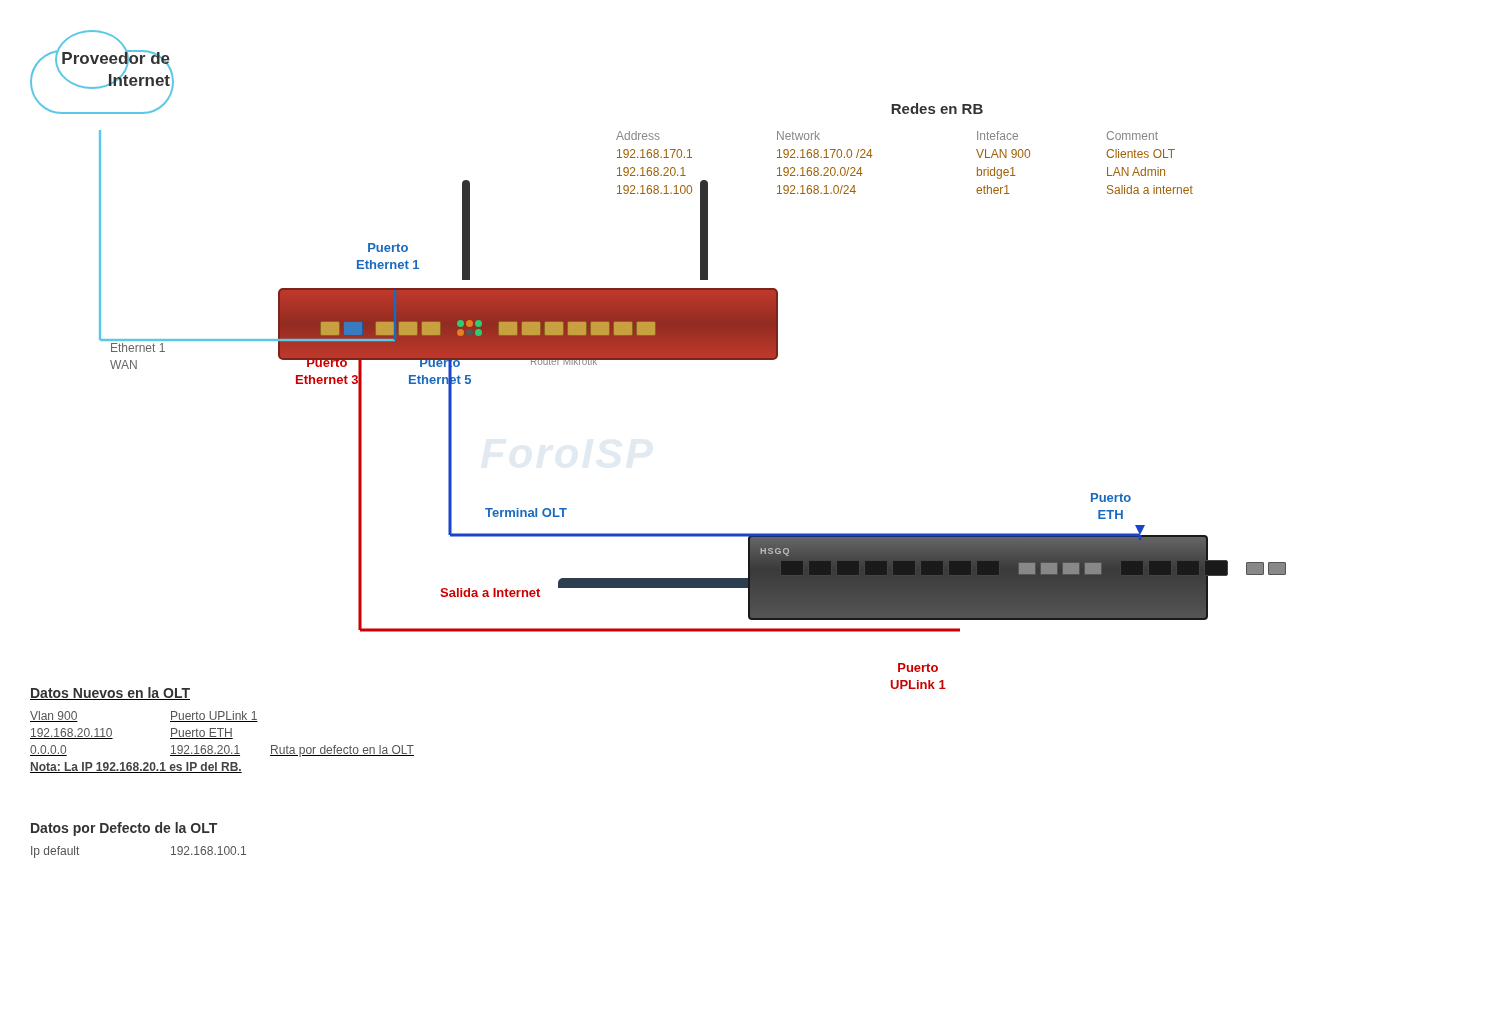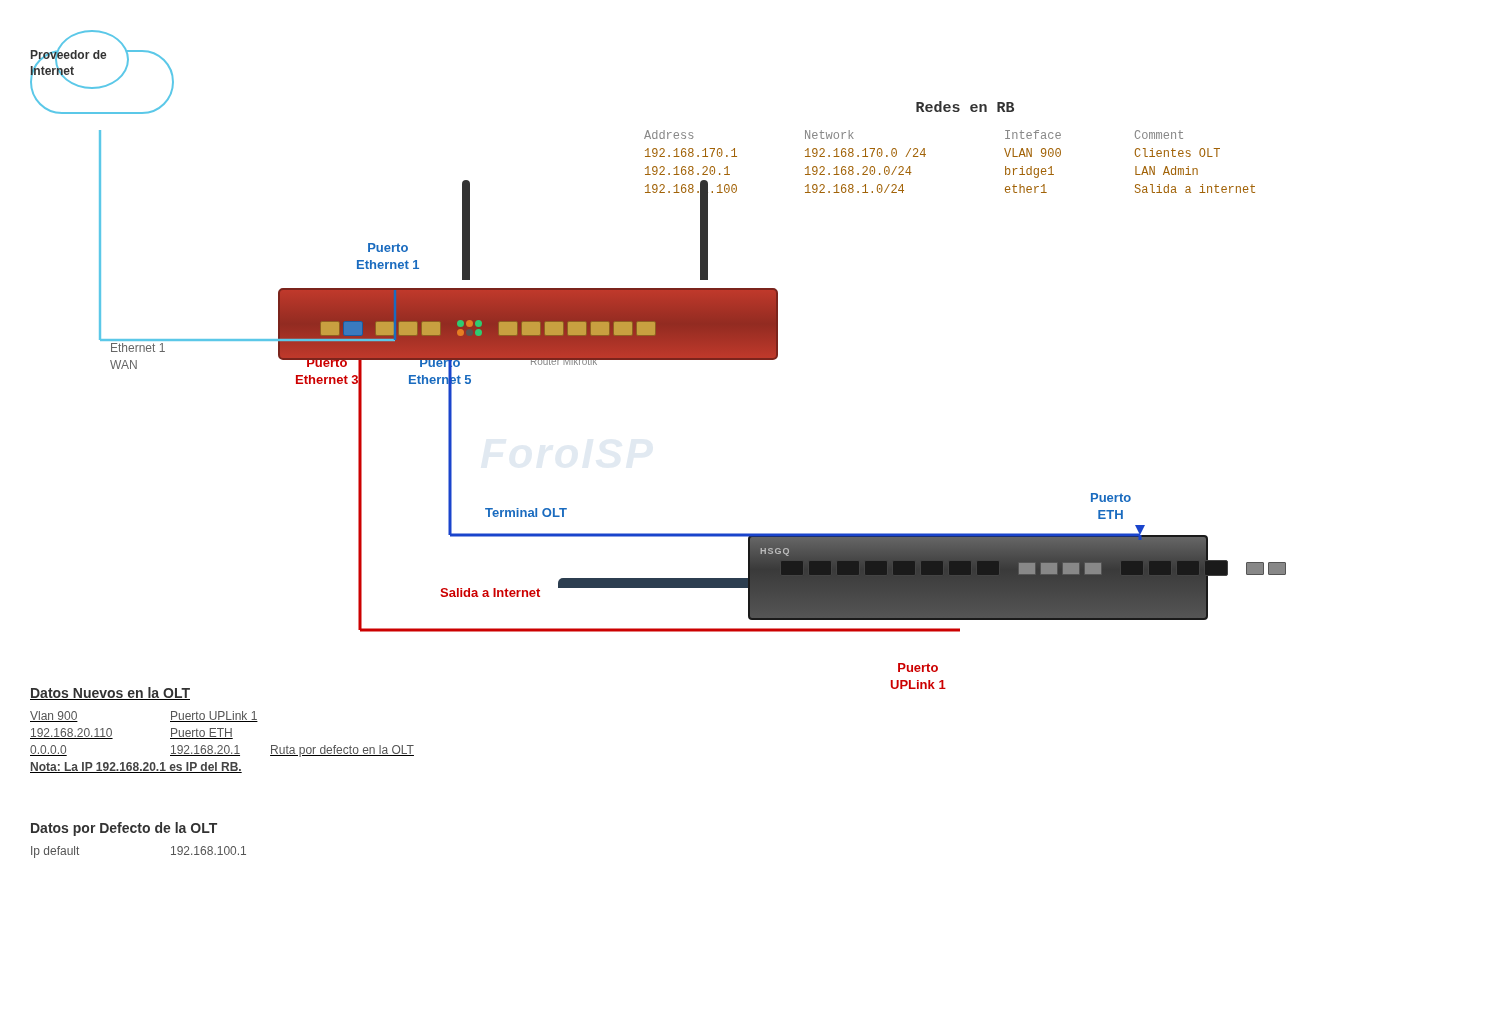--- a/index.html
+++ b/index.html
@@ -45,22 +45,22 @@
       border: 2.5px solid #5bc8e8;
       border-radius: 50%;
       top: 0;
       left: 25px;
     }
     .cloud-text {
       position: absolute;
       top: 18px;
       left: 0;
       width: 140px;
-      text-align: left;
-      font-size: 12px;
+      text-align: right;
+      font-size: 17px;
       font-weight: bold;
       color: #333;
       z-index: 10;
       line-height: 1.3;
     }
 
     
     .label {
       position: absolute;
       font-size: 12px;
@@ -111,22 +111,21 @@
       left: 0;
       width: 1500px;
       height: 1031px;
       pointer-events: none;
     }
 
     
     .redes-table {
       position: absolute;
       top: 100px;
-      left: 640px;
-      font-family: Liberation Mono, monospace;
+      left: 612px;
     }
     .redes-title {
       font-size: 15px;
       font-weight: bold;
       color: #333;
       margin-bottom: 10px;
       text-align: center;
     }
     .redes-grid {
       display: grid;

